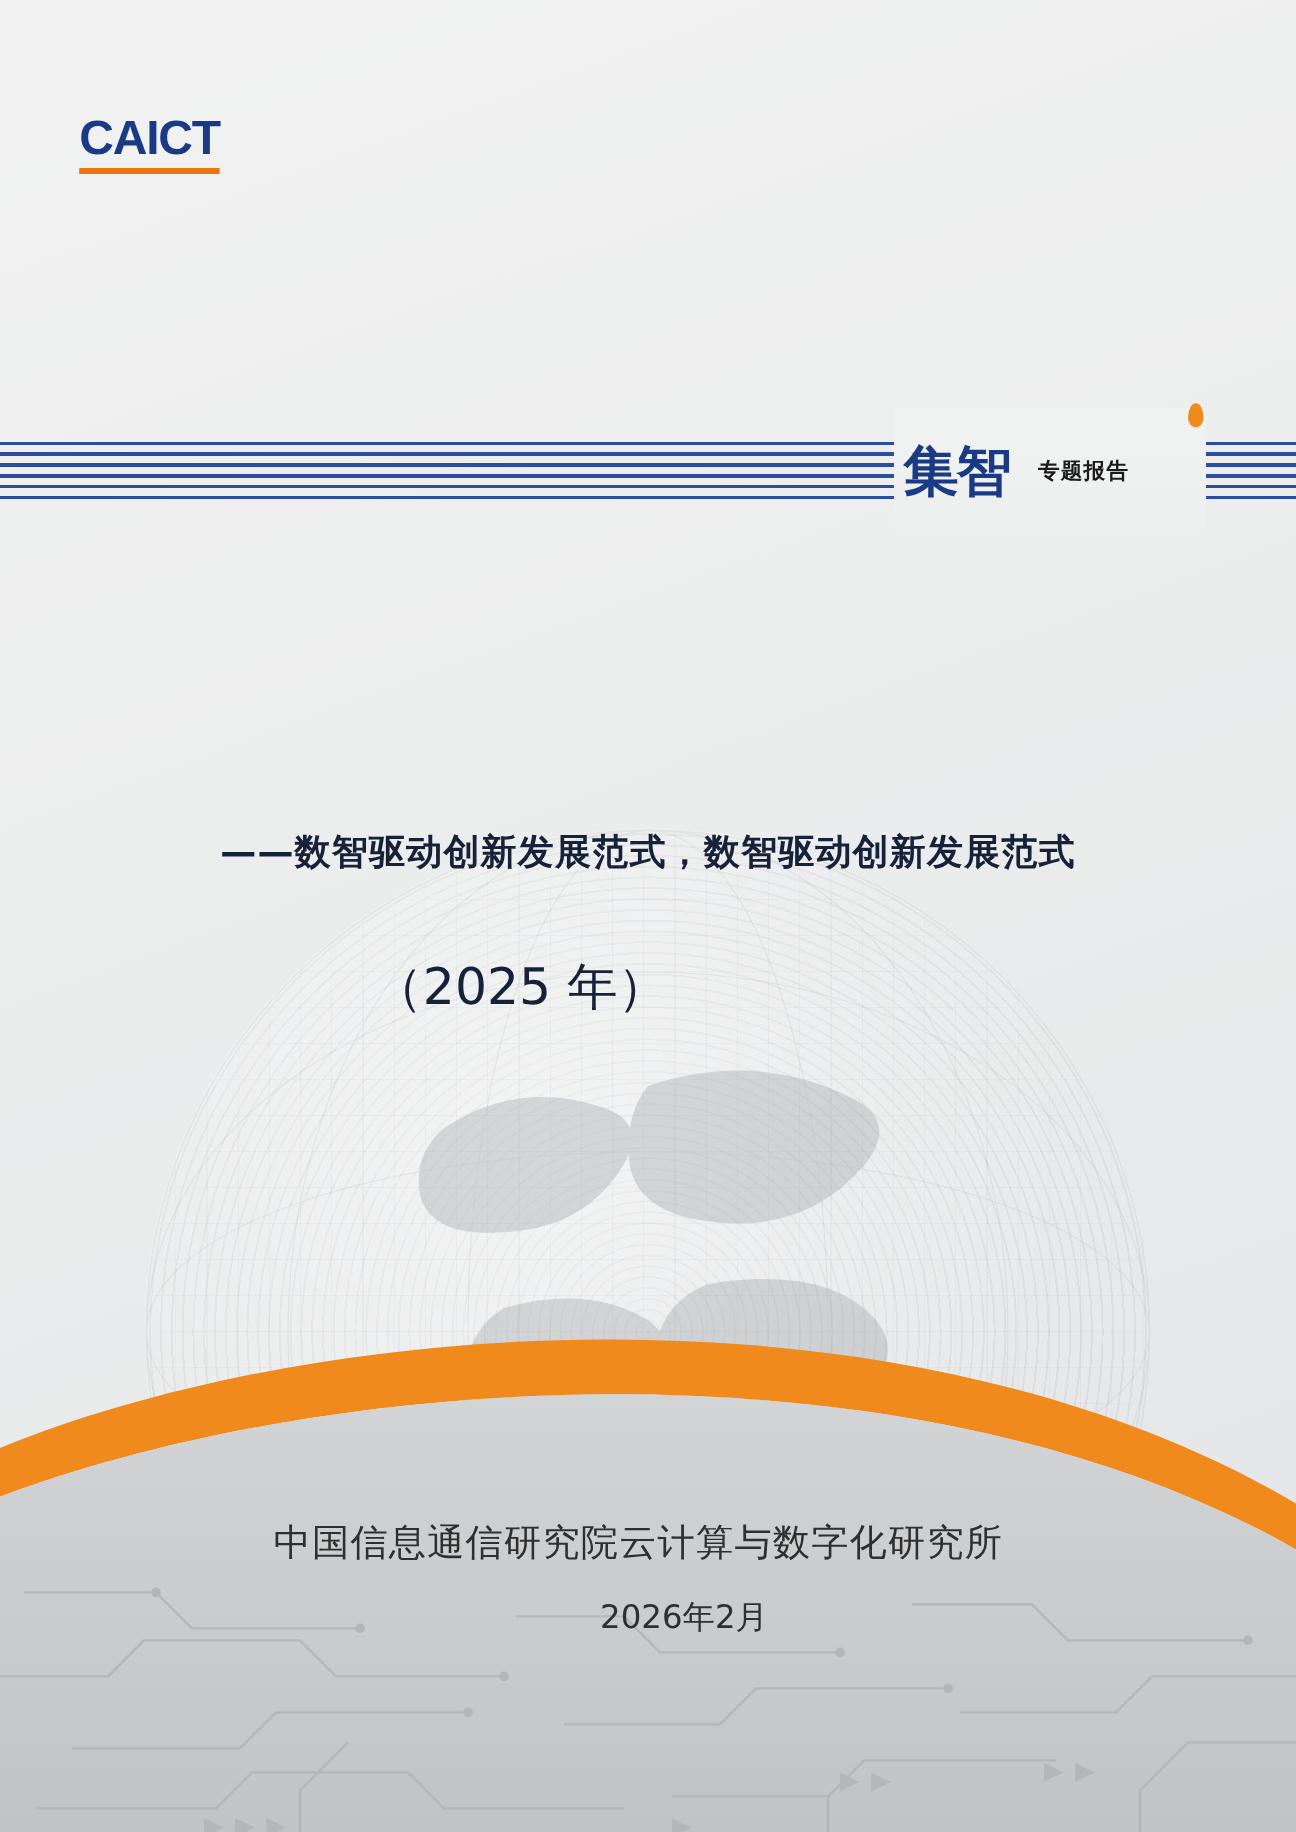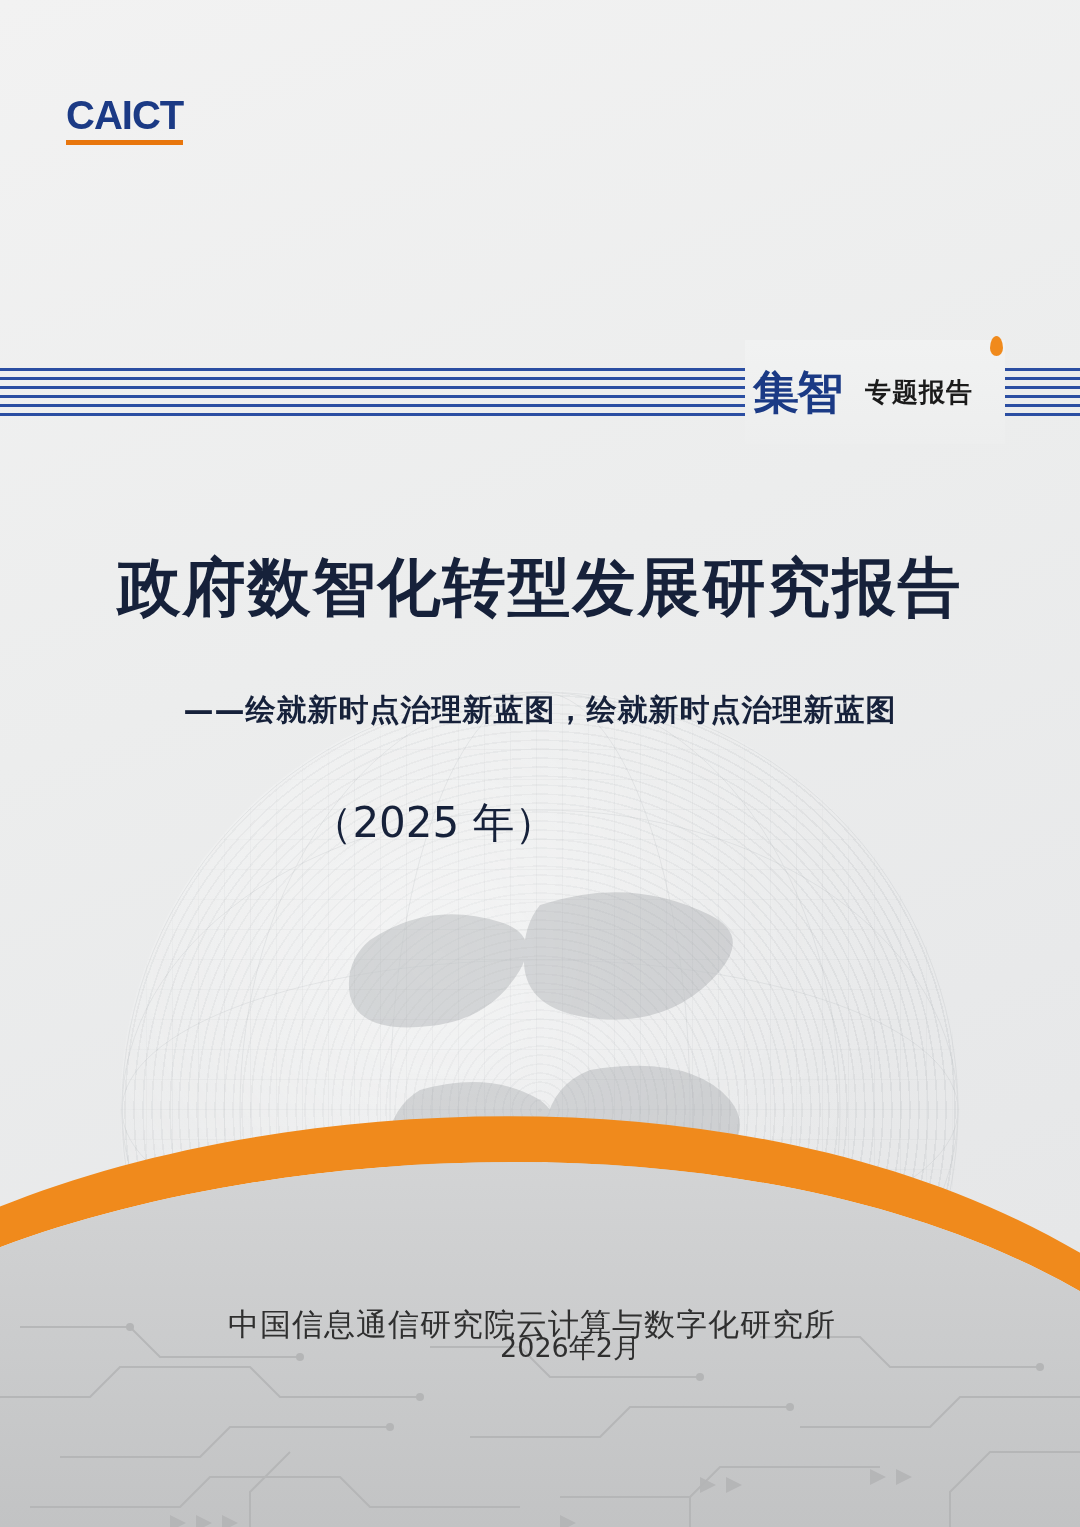--- a/index.html
+++ b/index.html
@@ -135,21 +135,21 @@
     right: 2px;
     top: -4px;
     width: 13px;
     height: 20px;
     background: #f08a1c;
     border-radius: 50% 50% 50% 50% / 60% 60% 40% 40%;
   }
   .badge-sub {
     font-family: "DejaVu Sans", sans-serif;
     font-weight: bold;
-    font-size: 26px;
+    font-size: 18px;
     color: #1b1b1b;
     letter-spacing: 1px;
   }
 
   
   .title-main {
     position: absolute;
     left: 0;
     top: 545px;
     width: 1080px;
@@ -197,21 +197,20 @@
   .footer-org {
     position: absolute;
     left: 0;
     top: 1265px;
     width: 1064px;
     text-align: center;
     font-family: "DejaVu Sans", sans-serif;
     font-size: 31px;
     color: #2f2f2f;
     letter-spacing: 1px;
-    margin-top: 39px;
   }
   .footer-date {
     position: absolute;
     left: 0;
     top: 1330px;
     width: 1080px;
     text-align: center;
     font-family: "DejaVu Sans", sans-serif;
     font-size: 27px;
     color: #2f2f2f;
@@ -251,22 +250,21 @@
   <div class="band">
     <div class="lines left"></div>
     <div class="lines right"></div>
     <div class="band-badge">
       <div class="badge-ji">集智</div>
       <div class="badge-dot"></div>
       <div class="badge-sub">专题报告</div>
     </div>
   </div>
 
-  <div class="title-main">政府数智化转型发展研究报告</div>
-  <div class="title-sub">——绘就新时点治理新蓝图，绘就新时点治理新蓝图</div>
+  <div class="title-sub">——数智驱动创新发展范式，数智驱动创新发展范式</div>
   <div class="title-year">（2025 年）</div>
 
   <div class="bottom">
     <svg width="1080" height="430" viewBox="0 0 1080 430">
       <defs>
         <linearGradient id="grayGrad" x1="0" y1="0" x2="0" y2="1">
           <stop offset="0%" stop-color="#d3d4d5"></stop>
           <stop offset="100%" stop-color="#c2c3c4"></stop>
         </linearGradient>
         <clipPath id="grayClip">

